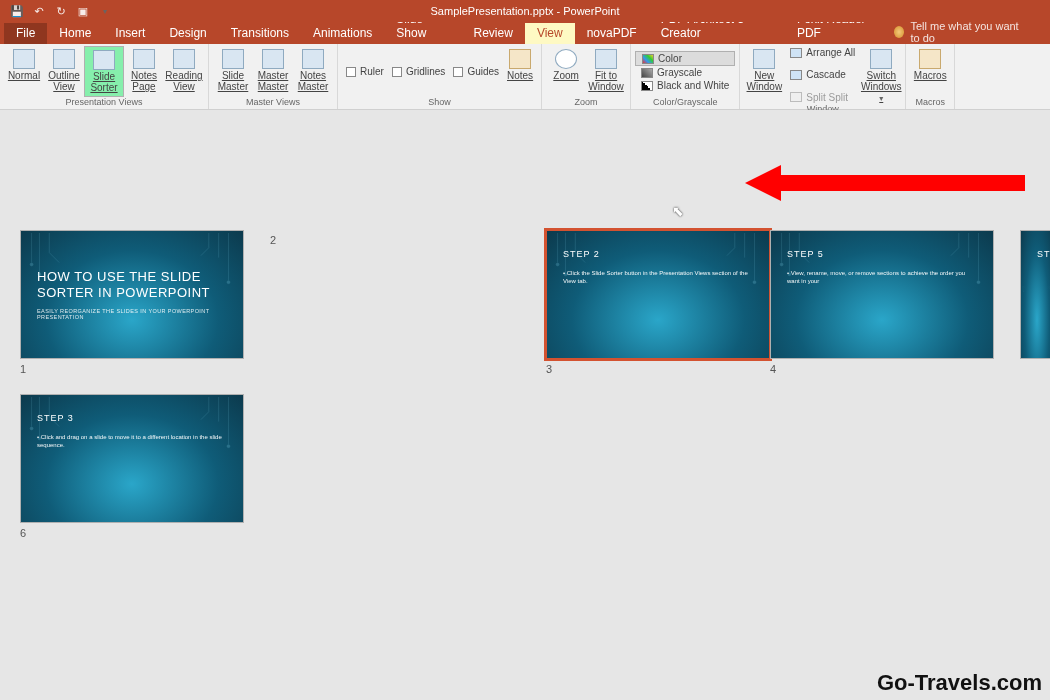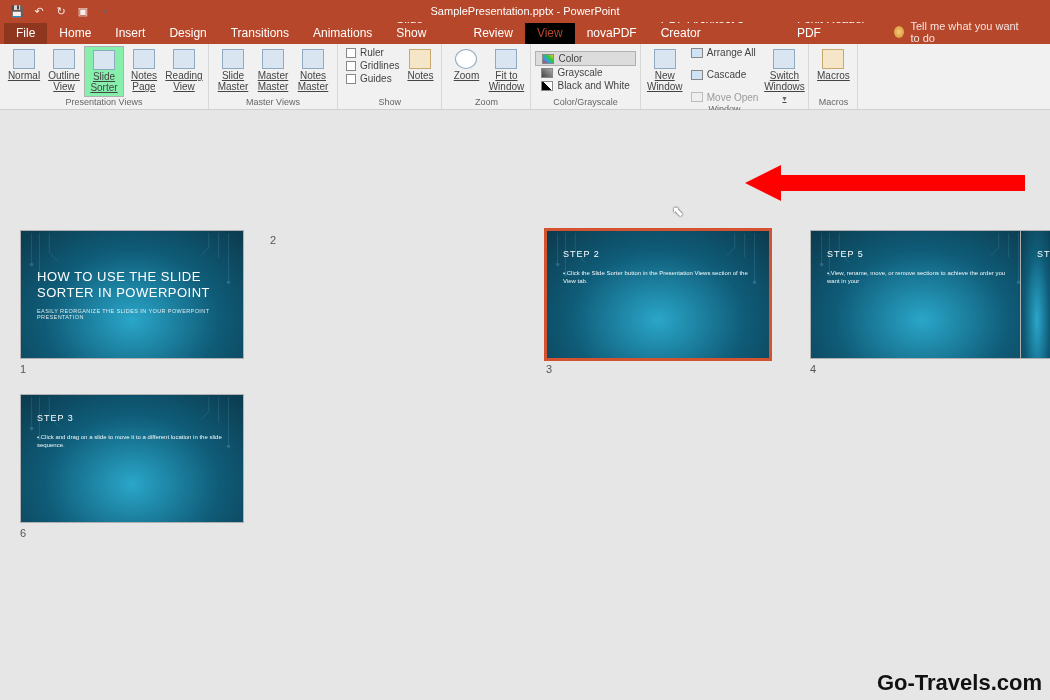--- a/index.html
+++ b/index.html
@@ -7,21 +7,21 @@
 
   
   .titlebar { height: 22px; background: #b7472a; color: #fff; display: flex; align-items: center; font-size: 11px; position: relative; }
   .qat { display: flex; gap: 8px; padding-left: 10px; align-items: center; }
   .qat-icon { width: 14px; height: 14px; display: flex; align-items: center; justify-content: center; font-size: 11px; color: #fff; opacity: .9; }
   .title-center { position: absolute; left: 50%; transform: translateX(-50%); white-space: nowrap; }
 
   
   .tabs { height: 22px; background: #b7472a; display: flex; align-items: flex-end; font-size: 12px; color: #fff; padding-left: 4px; }
   .tab { padding: 3px 12px 4px; cursor: pointer; }
-  .tab.active { background: #000000; color: #b7472a; }
+  .tab.active { background: #fef9c3; color: #b7472a; }
   .tab.file { background: #8f361f; }
   .tellme { margin-left: auto; margin-right: 20px; display: flex; gap: 6px; align-items: center; font-size: 11px; opacity: .85; }
   .bulb { width: 12px; height: 12px; border-radius: 50%; background: radial-gradient(#ffe28a,#d99a2b); }
 
   
   .ribbon { height: 66px; background: #f1f1f1; border-bottom: 1px solid #d0d0d0; display: flex; font-size: 10px; color: #444; }
   .group { border-right: 1px solid #d8d8d8; padding: 2px 4px 0; display: flex; flex-direction: column; }
   .group-body { flex: 1; display: flex; gap: 0; }
   .group-label { text-align: center; font-size: 9px; color: #666; padding-bottom: 2px; }
   .rbtn-lg { width: 40px; display: flex; flex-direction: column; align-items: center; justify-content: flex-start; padding-top: 3px; gap: 1px; cursor: pointer; text-align: center; line-height: 1.1; text-decoration: underline; }
@@ -134,21 +134,21 @@
       <div class="rbtn-lg">
           <div class="ricon"></div>
           <span>Notes Master</span>
         </div>
     </div>
     <div class="group-label">Master Views</div>
   </div>
 
   <div class="group">
     <div class="group-body" style="flex-direction:row;">
-      <div style="display:flex;flex-direction:column;justify-content:flex-start;">
+      <div style="display:flex;flex-direction:row;justify-content:center;">
         <div class="chk-row">
             <span class="chk"></span>
             <span>Ruler</span>
           </div>
         <div class="chk-row">
             <span class="chk"></span>
             <span>Gridlines</span>
           </div>
         <div class="chk-row">
             <span class="chk"></span>
@@ -205,21 +205,21 @@
         <div class="color-pill">
             <span class="swatch" style="background:#cfe3f5;"></span>
             <span>Arrange All</span>
           </div>
         <div class="color-pill">
             <span class="swatch" style="background:#cfe3f5;"></span>
             <span>Cascade</span>
           </div>
         <div class="color-pill" style="opacity:.5;">
             <span class="swatch" style="background:#eee;"></span>
-            <span>Move Open</span>
+            <span>Split Split</span>
           </div>
       </div>
       <div class="rbtn-lg">
           <div class="ricon"></div>
           <span><span>Switch Windows</span> <span class="chevron">▾</span></span>
         </div>
     </div>
     <div class="group-label">Window</div>
   </div>
 
@@ -263,21 +263,21 @@
                 <circle cx="10" cy="34" r="1.5" fill="#7fd0e8"></circle>
                 <circle cx="18" cy="44" r="1.5" fill="#7fd0e8"></circle>
                 <circle cx="210" cy="52" r="1.5" fill="#7fd0e8"></circle>
               </g>
             </svg></div>
           <div class="s-title step">STEP 2</div>
           <div class="s-body">• Click the Slide Sorter button in the Presentation Views section of the View tab.</div>
         </div>
         <div class="slide-num">3</div>
       </div>
-      <div class="slide-wrap" style="left: 770px; top: 120px; margin-left: 40px;">
+      <div class="slide-wrap" style="left: 770px; top: 120px;">
         <div class="thumb" style="width:224px">
           <div class="circuit"><svg class="circ-svg" viewBox="0 0 224 129">
               <g stroke="#7fd0e8" stroke-width="0.6" fill="none">
                 <path d="M10 2v30M18 2v40M28 2v20l10 10M200 2v25M210 2v48M190 2v15l-8 8"></path>
                 <circle cx="10" cy="34" r="1.5" fill="#7fd0e8"></circle>
                 <circle cx="18" cy="44" r="1.5" fill="#7fd0e8"></circle>
                 <circle cx="210" cy="52" r="1.5" fill="#7fd0e8"></circle>
               </g>
             </svg></div>
           <div class="s-title step">STEP 5</div>

